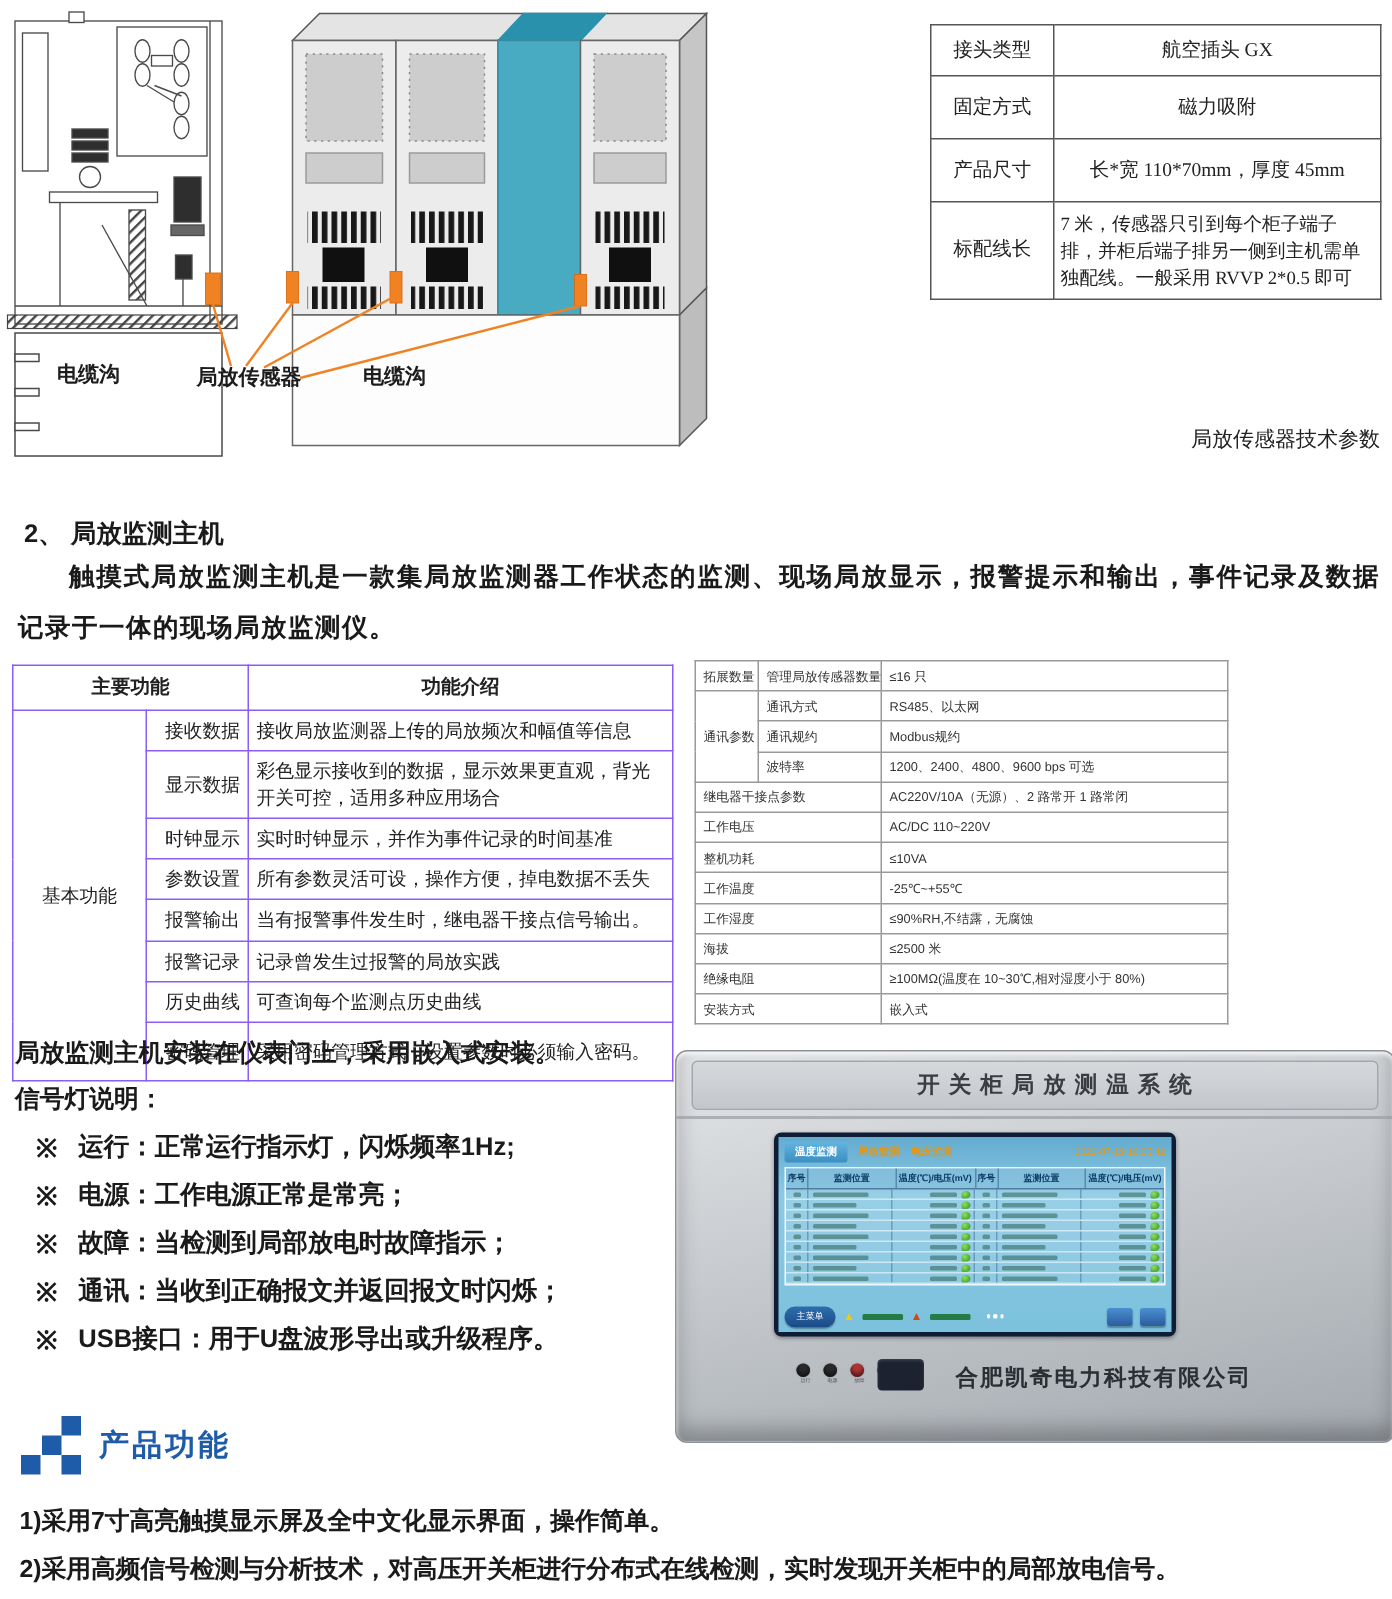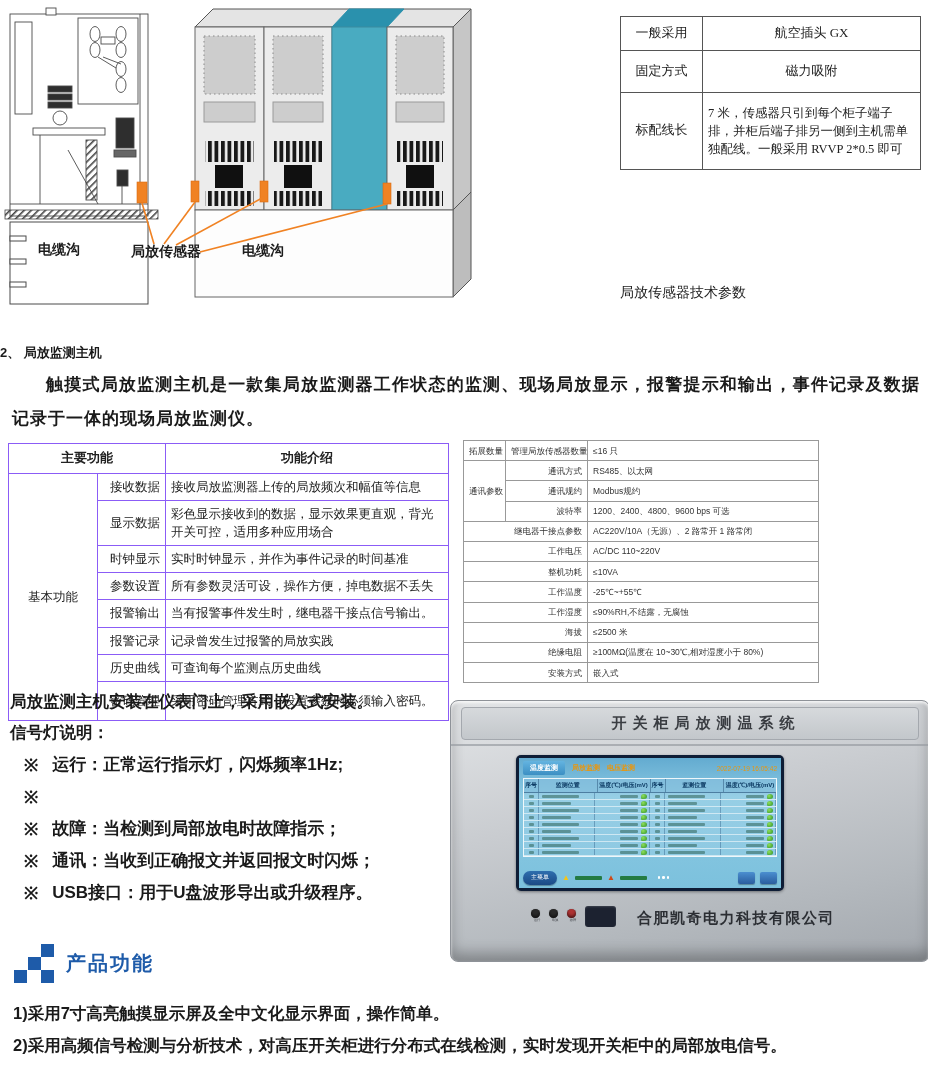--- a/index.html
+++ b/index.html
@@ -10,42 +10,42 @@
   
   .diag-lbl{position:absolute;font-weight:bold;font-size:14px;color:#1c1c1c;white-space:nowrap;}
 
   
   .sensor-table{position:absolute;left:620px;top:16px;width:300px;border-collapse:collapse;
     font-family:"Liberation Serif",serif;font-size:13px;color:#222;table-layout:fixed;}
   .sensor-table td{border:1.5px solid #555;text-align:center;padding:7px 5px;line-height:1.45;}
   .sensor-table tr:nth-child(2) td,.sensor-table tr:nth-child(3) td{padding:11px 5px;}
   .sensor-table tr:nth-child(4) td,.sensor-table tr:nth-child(5) td{padding:5px 4px;}
   .sensor-table td.long{text-align:left;padding:8px 9px;font-size:12.5px;}
-  .sensor-caption{position:absolute;left:620px;top:284px;width:300px;text-align:left;
+  .sensor-caption{position:absolute;left:620px;top:284px;width:300px;text-align:right;
     font-family:"Liberation Serif",serif;font-size:14px;color:#222;}
 
   
-  .sec-heading{position:absolute;left:0;top:344px;font-size:13px;font-weight:bold;}
+  .sec-heading{position:absolute;left:16px;top:344px;font-size:17px;font-weight:bold;}
   .sec-para{position:absolute;left:12px;top:368px;width:908px;font-size:17px;font-weight:bold;
     letter-spacing:1px;line-height:34px;text-indent:2em;text-align:justify;}
 
   
   .func-table{position:absolute;left:8px;top:443px;width:440px;border-collapse:collapse;
     font-family:"Liberation Serif",serif;font-size:12.5px;color:#222;table-layout:fixed;}
   .func-table td{border:1px solid #8b5cf6;padding:4px 5px;line-height:1.45;}
   .func-table .hd{font-weight:bold;text-align:center;font-size:13px;padding:5px;}
   .func-table .grp{text-align:center;}
   .func-table .nm{text-align:right;}
   .func-table tr:last-child td{padding-top:10px;padding-bottom:10px;}
 
   
   .host-table{position:absolute;left:463px;top:440px;width:355px;border-collapse:collapse;
     font-size:8.5px;color:#333;table-layout:fixed;}
   .host-table td{border:1px solid #999;padding:4.5px 5px;line-height:1.2;}
-  .host-table .c{text-align:right;white-space:nowrap;}
+  .host-table .c{text-align:left;white-space:nowrap;}
 
   
   .note-line{position:absolute;left:10px;font-size:16.5px;font-weight:bold;white-space:nowrap;}
   .bullet{position:absolute;left:24px;font-size:17px;font-weight:bold;white-space:nowrap;display:flex;}
   .bullet .bm{margin-right:14px;}
 
   
   .device{position:absolute;left:450px;top:700px;width:478px;height:260px;border-radius:8px;
     background:linear-gradient(168deg,#e3e5e7 0%,#c9ccd0 40%,#b3b8bd 75%,#a3a8ae 100%);
     border:1px solid #8e9298;
@@ -216,26 +216,30 @@
   <div class="diag-lbl" style="left:131px;top:243px">局放传感器</div>
   <div class="diag-lbl" style="left:242px;top:242px">电缆沟</div>
 
   <table class="sensor-table">
     <colgroup>
         <col style="width:82px">
         <col style="width:218px">
       </colgroup>
     <tbody>
     <tr>
-          <td>一般采用</td>
+          <td>接头类型</td>
         <td>航空插头 GX</td>
         </tr>
     <tr>
           <td>固定方式</td>
         <td>磁力吸附</td>
+        </tr>
+    <tr>
+          <td>产品尺寸</td>
+        <td>长*宽 110*70mm，厚度 45mm</td>
         </tr>
     <tr>
           <td>标配线长</td>
         <td class="long">7 米，传感器只引到每个柜子端子排，并柜后端子排另一侧到主机需单独配线。一般采用 RVVP 2*0.5 即可</td>
         </tr>
   </tbody>
     </table>
   <div class="sensor-caption">局放传感器技术参数</div>
 
   <div class="sec-heading">2、 局放监测主机</div>
@@ -349,20 +353,21 @@
     </table>
 
   <div class="note-line" style="top:691px">局放监测主机安装在仪表门上，采用嵌入式安装。</div>
   <div class="note-line" style="top:722px">信号灯说明：</div>
   <div class="bullet" style="top:753px">
     <span class="bm">※</span>
     <span>运行：正常运行指示灯，闪烁频率1Hz;</span>
     </div>
   <div class="bullet" style="top:785px">
     <span class="bm">※</span>
+    <span>电源：工作电源正常是常亮；</span>
     </div>
   <div class="bullet" style="top:817px">
     <span class="bm">※</span>
     <span>故障：当检测到局部放电时故障指示；</span>
     </div>
   <div class="bullet" style="top:849px">
     <span class="bm">※</span>
     <span>通讯：当收到正确报文并返回报文时闪烁；</span>
     </div>
   <div class="bullet" style="top:881px">

